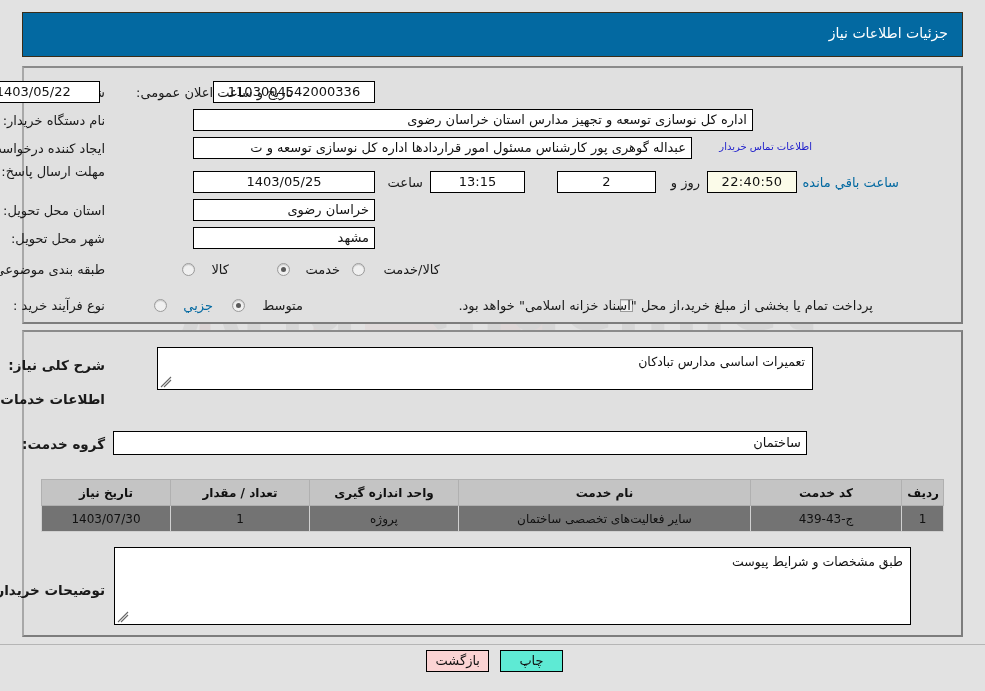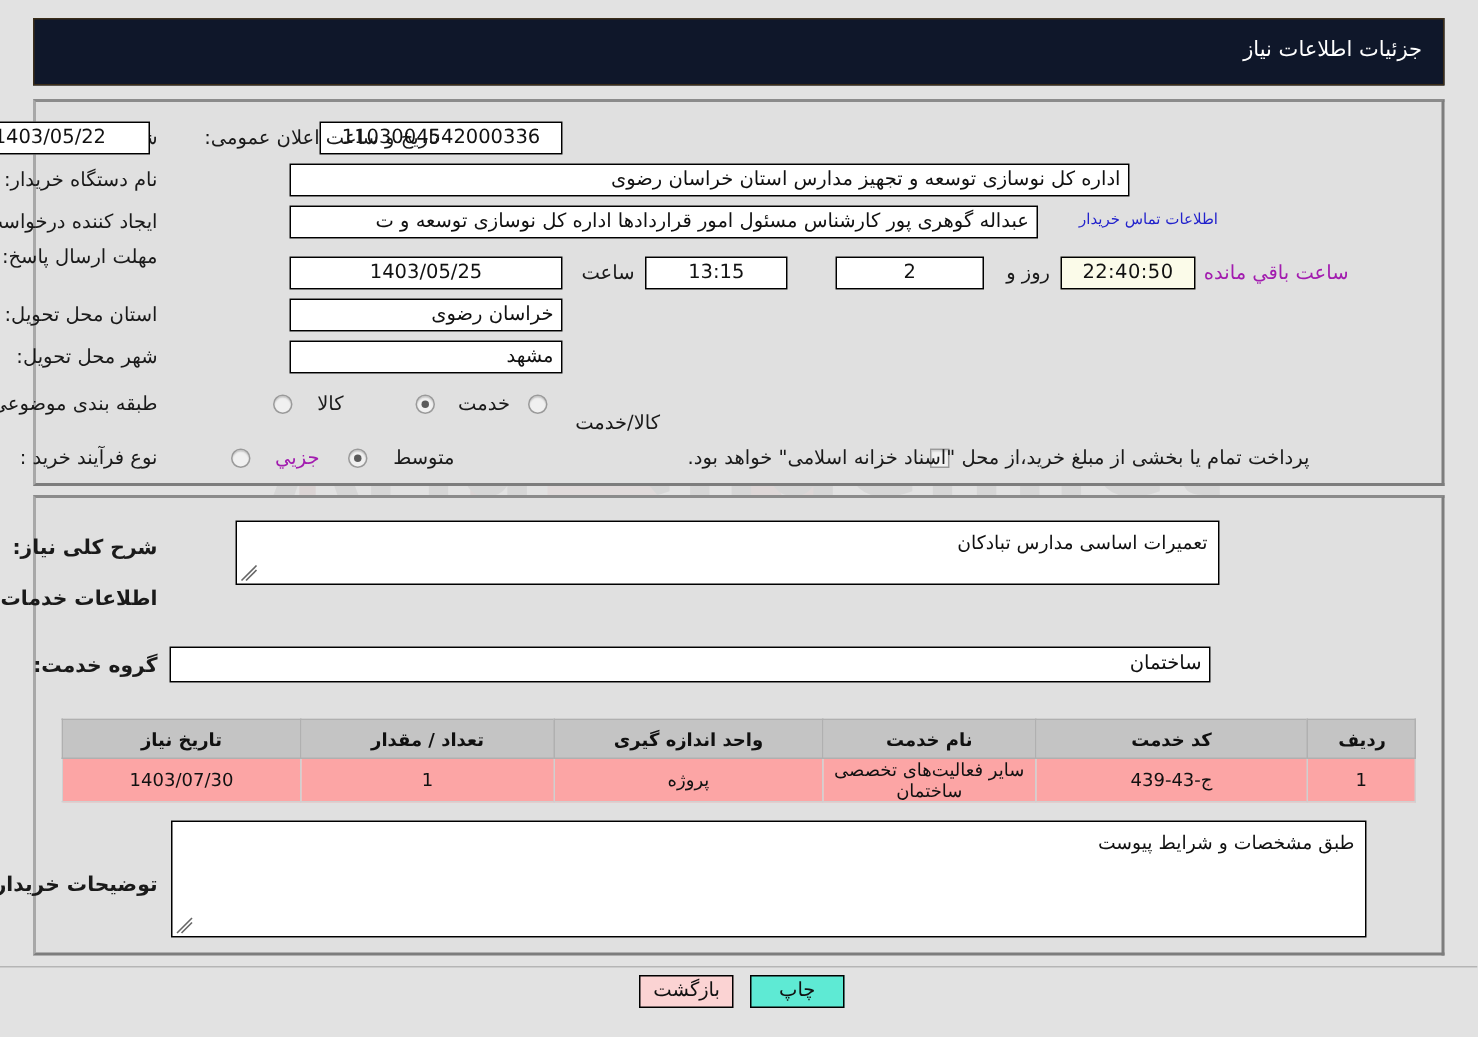--- a/index.html
+++ b/index.html
@@ -26,21 +26,21 @@
     z-index: 0;
   }
 
   
   .header-bar {
     position: absolute;
     left: 22px;
     top: 12px;
     width: 941px;
     height: 45px;
-    background: #0f172a;
+    background: #0369a1;
     border: 1px solid #3a2d19;
     box-sizing: border-box;
     z-index: 2;
   }
   .header-title {
     position: absolute;
     right: 14px;
     top: 12px;
     color: #ffffff;
     font-size: 14px;
@@ -104,21 +104,21 @@
 
   .link {
     position: absolute;
     color: #2222cc;
     font-size: 10px;
     white-space: nowrap;
     text-decoration: none;
     cursor: pointer;
   }
   .txt-blue {
-    color: #a21caf;
+    color: #0369a1;
   }
 
   
   .radio {
     position: absolute;
     width: 13px;
     height: 13px;
     border-radius: 50%;
     background: #f0f0f0;
     border: 1px solid #9a9a9a;
@@ -171,24 +171,24 @@
     font-size: 12px;
     background: #fff;
   }
   .tbl th {
     background: #c4c4c4;
     border: 1px solid #b0b0b0;
     font-weight: bold;
     height: 25px;
     color: #101010;
     font-size: 12px;
-    padding: 0 19px;
+    padding: 0 4px;
   }
   .tbl td {
-    background: #fca5a5;
+    background: #737373;
     border: 1px solid #d0d0d0;
     height: 25px;
     text-align: center;
     color: #111;
     font-size: 12px;
     padding: 0 4px;
   }
 
   
   .btn {
@@ -264,21 +264,21 @@
 
 <div class="lbl" style="right:880px; top:262px; z-index:3;">طبقه بندی موضوعی:</div>
 
 <div class="radio" style="right:790px; top:263px; z-index:3;"></div>
 <div class="lbl" style="right:756px; top:262px; z-index:3;">کالا</div>
 
 <div class="radio on" style="right:695px; top:263px; z-index:3;"></div>
 <div class="lbl" style="right:645px; top:262px; z-index:3;">خدمت</div>
 
 <div class="radio" style="right:620px; top:263px; z-index:3;"></div>
-<div class="lbl" style="right:545px; top:275px; z-index:3;">کالا/خدمت</div>
+<div class="lbl" style="right:545px; top:262px; z-index:3;">کالا/خدمت</div>
 
 <div class="lbl" style="right:880px; top:298px; z-index:3;">نوع فرآیند خرید :</div>
 
 <div class="radio" style="right:818px; top:299px; z-index:3;"></div>
 <div class="lbl txt-blue" style="right:772px; top:298px; z-index:3;">جزیي</div>
 
 <div class="radio on" style="right:740px; top:299px; z-index:3;"></div>
 <div class="lbl" style="right:682px; top:298px; z-index:3;">متوسط</div>
 
 <div class="checkbox" style="right:352px; top:299px; z-index:3;"></div>

